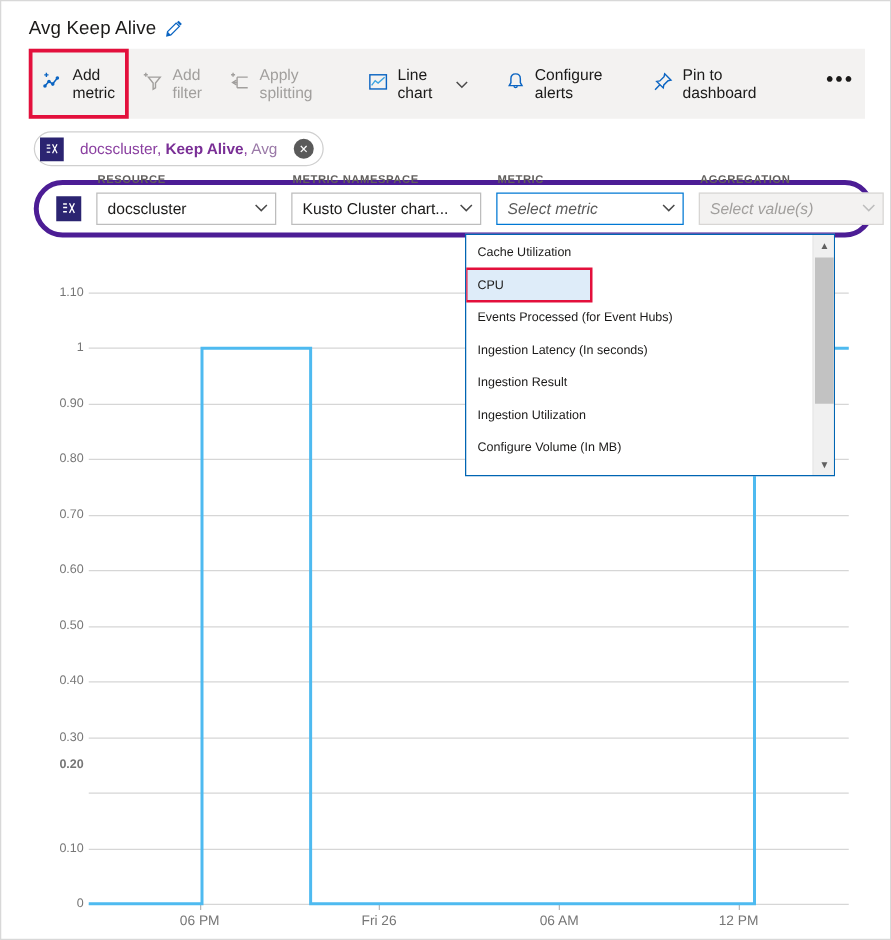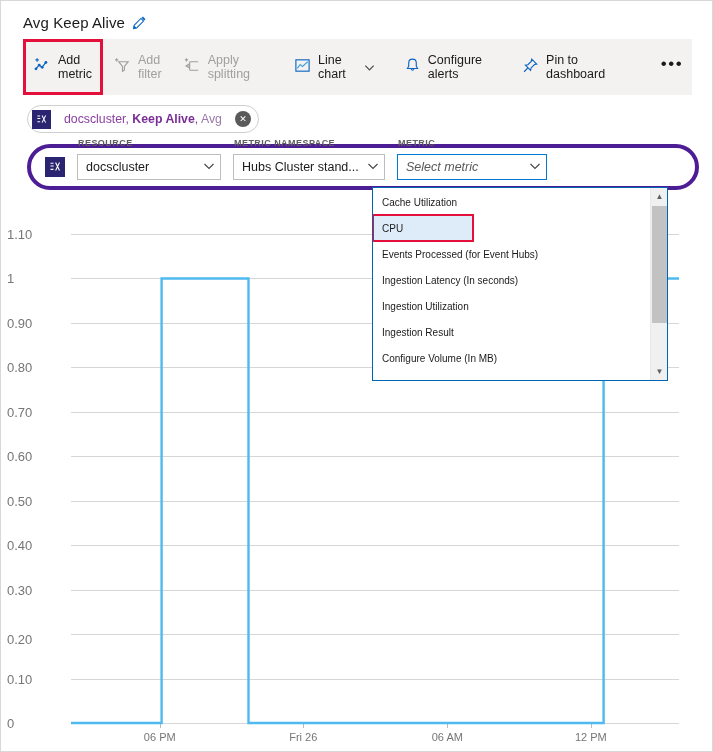--- a/index.html
+++ b/index.html
@@ -233,21 +233,22 @@
   
   #chart-area {
     position: absolute;
     left: 0; top: 200px;
     width: 713px; height: 552px;
   }
   .y-tick {
     position: absolute;
     right: 0;
     width: 64px;
-    font-size: 13px;
+    text-align: right;
+    font-size: 10px;
     color: #767676;
     transform: translateY(-50%);
     padding-right: 4px;
   }
   .gridline {
     position: absolute;
     left: 70px;
     width: 608px;
     height: 1px;
     background: #d6d6d6;
@@ -401,41 +402,52 @@
           <svg width="14" height="14" viewBox="0 0 14 14">
               <path d="M2.5 5 L7 9.5 L11.5 5" fill="none" stroke="#4a4a4a" stroke-width="1.2"></path>
             </svg>
         </span>
       </div>
     </div>
 
     <div class="field" id="f-namespace">
       <div class="field-label">METRIC NAMESPACE</div>
       <div class="field-box">
-        <span class="val">Hubs Cluster stand...</span>
+        <span class="val">Kusto Cluster chart...</span>
         <span>
           <svg width="14" height="14" viewBox="0 0 14 14">
               <path d="M2.5 5 L7 9.5 L11.5 5" fill="none" stroke="#4a4a4a" stroke-width="1.2"></path>
             </svg>
         </span>
       </div>
     </div>
 
     <div class="field" id="f-metric">
       <div class="field-label">METRIC</div>
       <div class="field-box placeholder active">
         <span class="val">Select metric</span>
         <span>
           <svg width="14" height="14" viewBox="0 0 14 14">
               <path d="M2.5 5 L7 9.5 L11.5 5" fill="none" stroke="#4a4a4a" stroke-width="1.2"></path>
             </svg>
         </span>
       </div>
     </div>
 
+    <div class="field" id="f-aggregation">
+      <div class="field-label">AGGREGATION</div>
+      <div class="field-box placeholder disabled">
+        <span class="val">Select value(s)</span>
+        <span>
+          <svg width="14" height="14" viewBox="0 0 14 14">
+              <path d="M2.5 5 L7 9.5 L11.5 5" fill="none" stroke="#bdbdbd" stroke-width="1.2"></path>
+            </svg>
+        </span>
+      </div>
+    </div>
 
   </div>
 
   <div id="chart-area">
     <div id="grid-layer">
         <div class="gridline" style="top: 522px;"></div>
         <div class="gridline" style="top: 477.545px;"></div>
         <div class="gridline" style="top: 433.091px;"></div>
         <div class="gridline" style="top: 388.636px;"></div>
         <div class="gridline" style="top: 344.182px;"></div>
@@ -443,21 +455,21 @@
         <div class="gridline" style="top: 255.273px;"></div>
         <div class="gridline" style="top: 210.818px;"></div>
         <div class="gridline" style="top: 166.364px;"></div>
         <div class="gridline" style="top: 121.909px;"></div>
         <div class="gridline" style="top: 77.4545px;"></div>
         <div class="gridline" style="top: 33px;"></div>
       </div>
     <div id="ytick-layer">
         <div class="y-tick" style="top: 522px; right: 643px;">0</div>
         <div class="y-tick" style="top: 477.545px; right: 643px;">0.10</div>
-        <div class="y-tick" style="top: 438px; right: 643px;">0.20</div>
+        <div class="y-tick" style="top: 411px; right: 643px; font-weight: bold;">0.20</div>
         <div class="y-tick" style="top: 388.636px; right: 643px;">0.30</div>
         <div class="y-tick" style="top: 344.182px; right: 643px;">0.40</div>
         <div class="y-tick" style="top: 299.727px; right: 643px;">0.50</div>
         <div class="y-tick" style="top: 255.273px; right: 643px;">0.60</div>
         <div class="y-tick" style="top: 210.818px; right: 643px;">0.70</div>
         <div class="y-tick" style="top: 166.364px; right: 643px;">0.80</div>
         <div class="y-tick" style="top: 121.909px; right: 643px;">0.90</div>
         <div class="y-tick" style="top: 77.4545px; right: 643px;">1</div>
         <div class="y-tick" style="top: 33px; right: 643px;">1.10</div>
       </div>
@@ -485,24 +497,24 @@
         <div class="dd-item selected outlined">
           <span>CPU</span>
         </div>
         <div class="dd-item">
           <span>Events Processed (for Event Hubs)</span>
         </div>
         <div class="dd-item">
           <span>Ingestion Latency (In seconds)</span>
         </div>
         <div class="dd-item">
+          <span>Ingestion Result</span>
+        </div>
+        <div class="dd-item">
           <span>Ingestion Utilization</span>
-        </div>
-        <div class="dd-item">
-          <span>Ingestion Result</span>
         </div>
         <div class="dd-item">
           <span>Configure Volume (In MB)</span>
         </div>
         <div class="dd-item">
           <span>Keep Alive</span>
         </div>
       </div>
     <div id="dd-scrollbar">
       <div class="sb-arrow up">▲</div>

